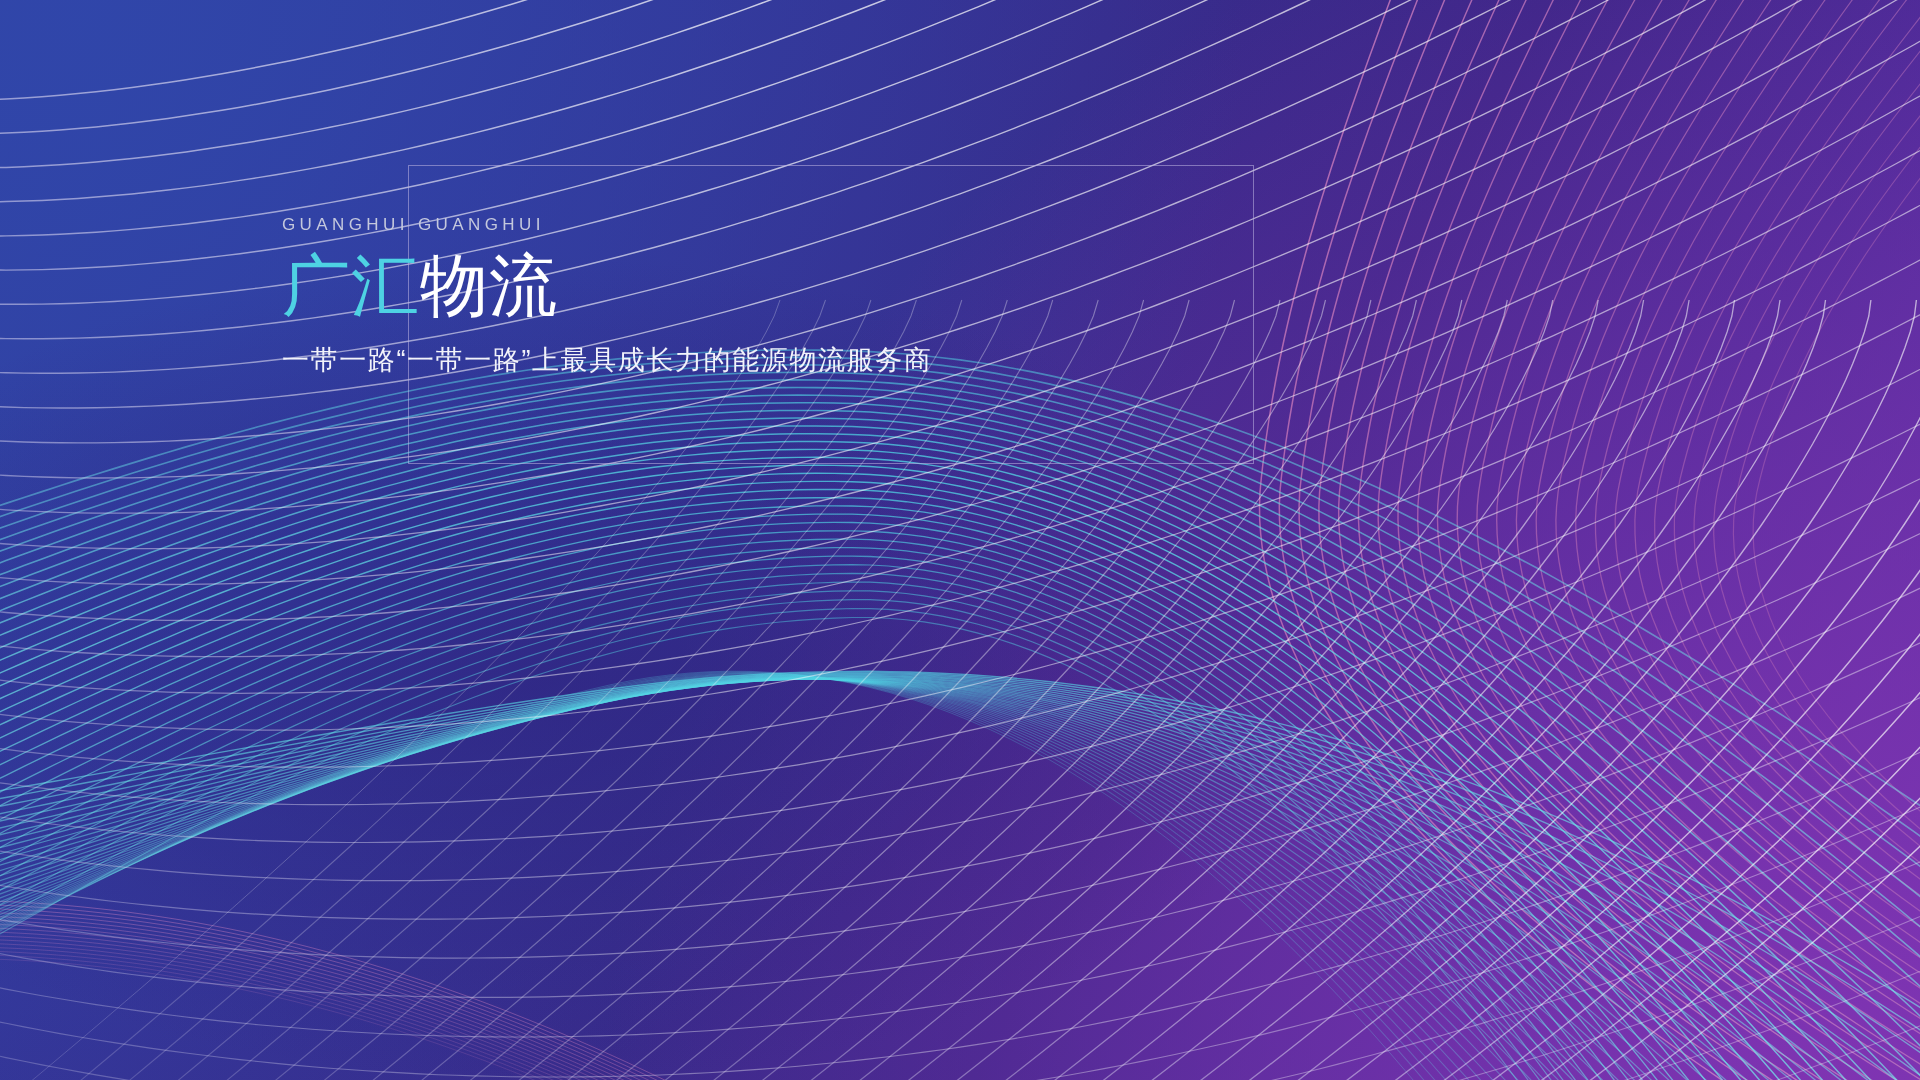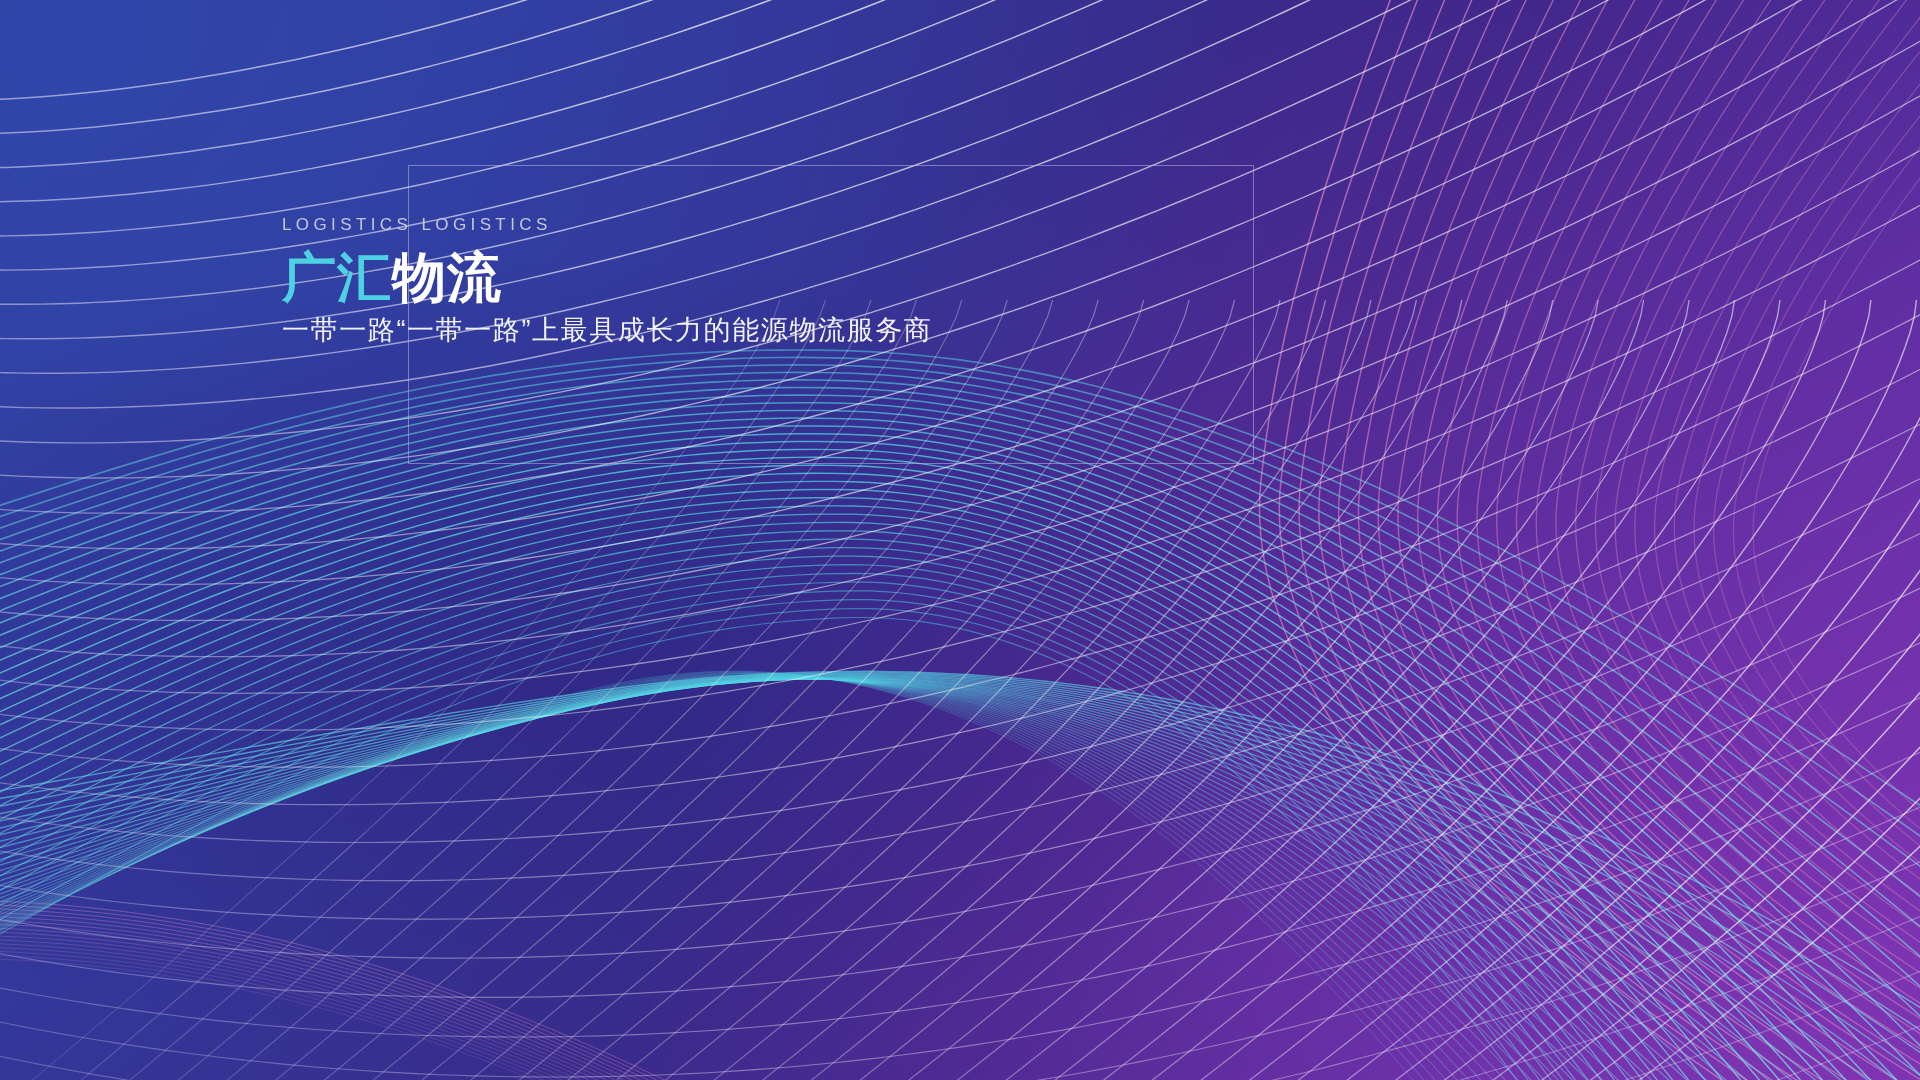--- a/index.html
+++ b/index.html
@@ -45,27 +45,27 @@
   .eyebrow {
     font-size:17px;
     letter-spacing:4.4px;
     color:#c4c8dd;
     font-weight:400;
     line-height:1;
     margin-bottom:16px;
     white-space:nowrap;
   }
   .wordmark {
-    font-size:54px;
-    font-weight:700;
+    font-size:68px;
+    font-weight:400;
     line-height:1.06;
     color:#ffffff;
     letter-spacing:1px;
     white-space:nowrap;
-    margin-bottom:7px;
+    margin-bottom:22px;
   }
   .wordmark .cy { color:#4ed2e3; }
   .wordmark .wh { color:#ffffff; }
   .tagline {
     font-size:27px;
     font-weight:400;
     color:#f2f3fa;
     letter-spacing:1.6px;
     line-height:1.3;
     white-space:nowrap;
@@ -285,18 +285,18 @@
           <path d="M2189.1,300.0 L2188.0,316.0 L2184.7,332.0 L2180.3,348.0 L2175.1,364.0 L2169.1,380.0 L2162.6,396.0 L2155.6,412.0 L2148.1,428.0 L2140.1,444.0 L2131.8,460.0 L2123.0,476.0 L2113.8,492.0 L2104.3,508.0 L2094.3,524.0 L2084.1,540.0 L2073.4,556.0 L2062.5,572.0 L2051.1,588.0 L2039.5,604.0 L2027.4,620.0 L2015.1,636.0 L2002.4,652.0 L1989.4,668.0 L1976.0,684.0 L1962.3,700.0 L1948.3,716.0 L1934.0,732.0 L1919.3,748.0 L1904.3,764.0 L1888.9,780.0 L1873.2,796.0 L1857.2,812.0 L1840.9,828.0 L1824.2,844.0 L1807.2,860.0 L1789.9,876.0 L1772.3,892.0 L1754.3,908.0 L1736.1,924.0 L1717.5,940.0 L1698.6,956.0 L1679.4,972.0 L1659.9,988.0 L1640.1,1004.0 L1620.0,1020.0 L1599.6,1036.0 L1578.9,1052.0 L1558.0,1068.0 L1536.7,1084.0 L1515.2,1100.0 L1493.5,1116.0 L1471.4,1132.0" stroke-width="1.47" opacity="0.73"></path>
           <path d="M2234.5,300.0 L2233.6,316.0 L2230.5,332.0 L2226.2,348.0 L2221.1,364.0 L2215.4,380.0 L2209.0,396.0 L2202.1,412.0 L2194.7,428.0 L2186.9,444.0 L2178.7,460.0 L2170.0,476.0 L2161.0,492.0 L2151.6,508.0 L2141.8,524.0 L2131.7,540.0 L2121.1,556.0 L2110.3,572.0 L2099.1,588.0 L2087.5,604.0 L2075.6,620.0 L2063.4,636.0 L2050.8,652.0 L2037.8,668.0 L2024.6,684.0 L2011.0,700.0 L1997.0,716.0 L1982.7,732.0 L1968.1,748.0 L1953.1,764.0 L1937.8,780.0 L1922.2,796.0 L1906.2,812.0 L1889.9,828.0 L1873.3,844.0 L1856.3,860.0 L1839.0,876.0 L1821.4,892.0 L1803.4,908.0 L1785.2,924.0 L1766.6,940.0 L1747.7,956.0 L1728.4,972.0 L1708.9,988.0 L1689.1,1004.0 L1668.9,1020.0 L1648.5,1036.0 L1627.8,1052.0 L1606.7,1068.0 L1585.4,1084.0 L1563.8,1100.0 L1542.0,1116.0 L1519.8,1132.0" stroke-width="1.48" opacity="0.74"></path>
           <path d="M2280.0,300.0 L2279.2,316.0 L2276.2,332.0 L2272.1,348.0 L2267.2,364.0 L2261.6,380.0 L2255.4,396.0 L2248.6,412.0 L2241.4,428.0 L2233.7,444.0 L2225.6,460.0 L2217.1,476.0 L2208.2,492.0 L2198.9,508.0 L2189.3,524.0 L2179.2,540.0 L2168.9,556.0 L2158.1,572.0 L2147.0,588.0 L2135.6,604.0 L2123.8,620.0 L2111.6,636.0 L2099.1,652.0 L2086.3,668.0 L2073.1,684.0 L2059.6,700.0 L2045.7,716.0 L2031.5,732.0 L2016.9,748.0 L2002.0,764.0 L1986.7,780.0 L1971.1,796.0 L1955.2,812.0 L1938.9,828.0 L1922.3,844.0 L1905.4,860.0 L1888.1,876.0 L1870.5,892.0 L1852.5,908.0 L1834.2,924.0 L1815.6,940.0 L1796.7,956.0 L1777.5,972.0 L1757.9,988.0 L1738.0,1004.0 L1717.8,1020.0 L1697.4,1036.0 L1676.6,1052.0 L1655.5,1068.0 L1634.1,1084.0 L1612.4,1100.0 L1590.5,1116.0 L1568.3,1132.0" stroke-width="1.50" opacity="0.76"></path>
         </g>
     </g>
   </svg>
 
   <div class="frame"></div>
 
   <div class="textblock">
-    <div class="eyebrow">LOGISTICS LOGISTICS</div>
+    <div class="eyebrow">GUANGHUI GUANGHUI</div>
     <div class="wordmark"><span class="cy">广汇</span><span class="wh">物流</span></div>
     <div class="tagline">一带一路“一带一路”上最具成长力的能源物流服务商</div>
   </div>
 
 </div>
 
 </body></html>

